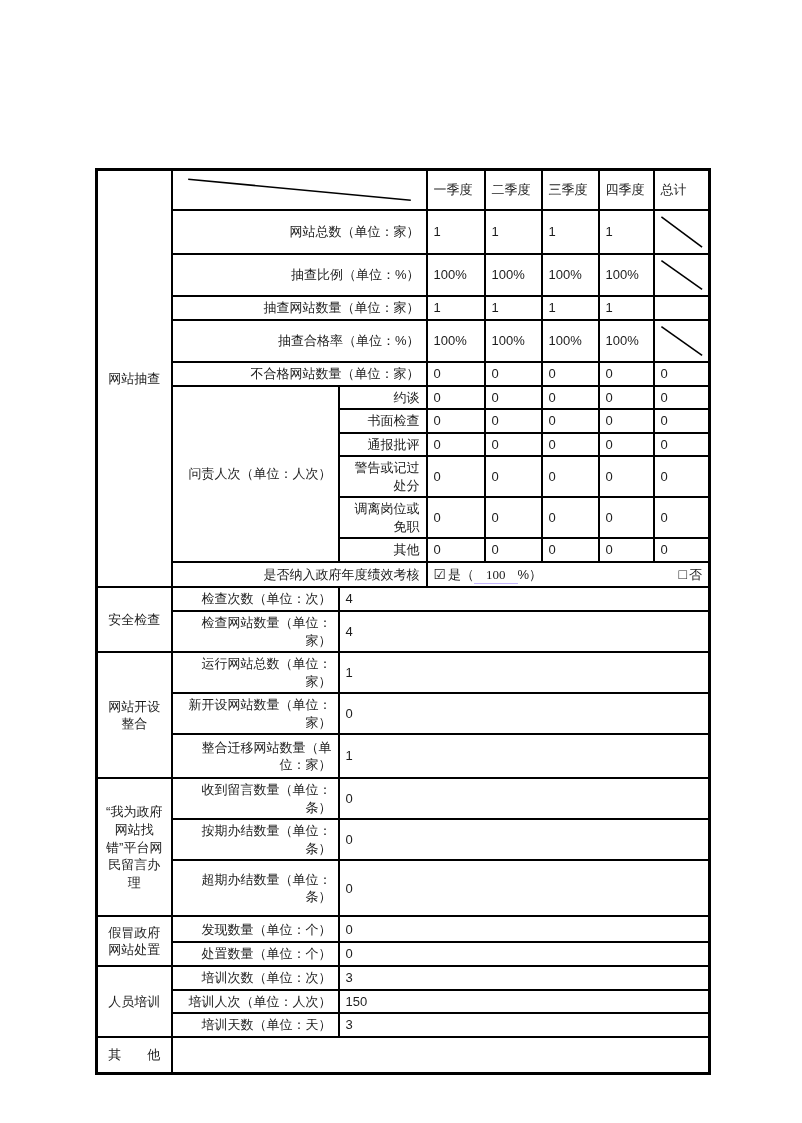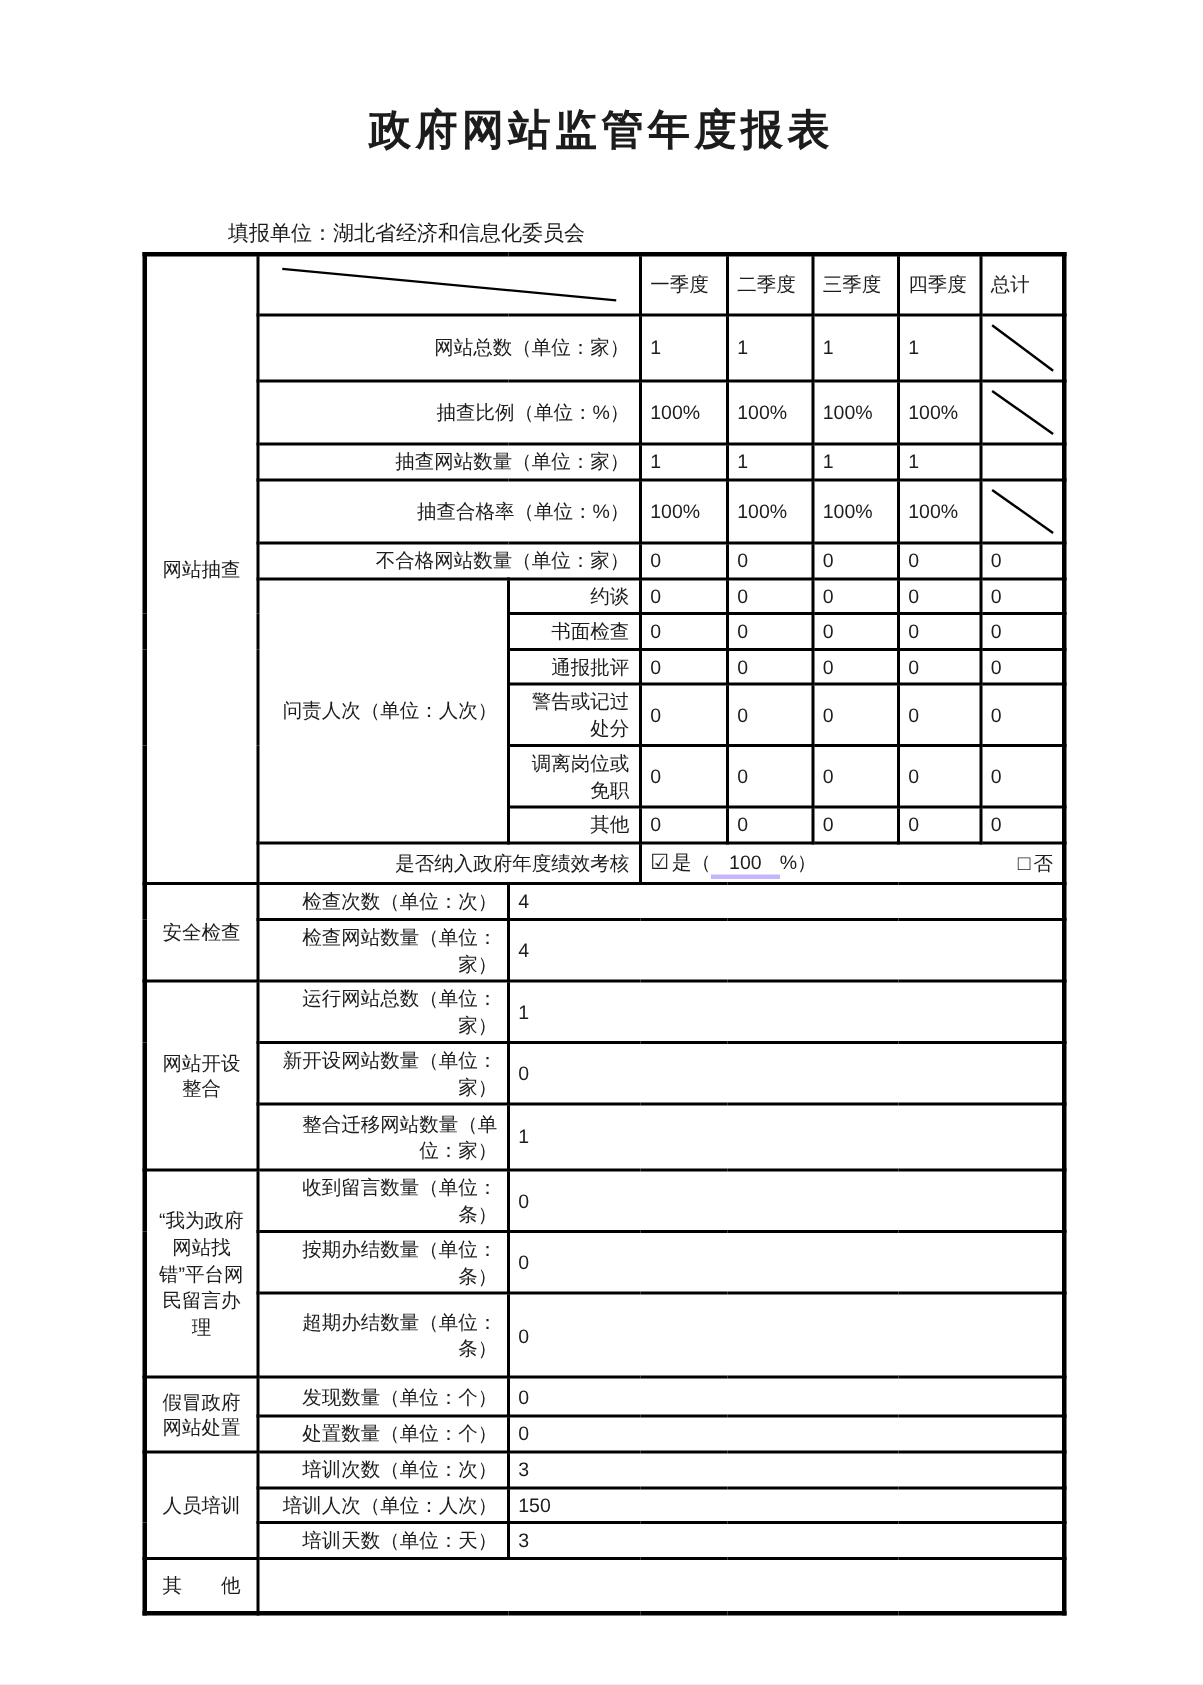--- a/index.html
+++ b/index.html
@@ -44,32 +44,30 @@
   td.hd { }
   td.grp { text-align: center; padding: 2px 4px; margin-left: 48px; }
   td.grp-left { text-align: center; padding: 2px 7px; }
   td.lbl { text-align: right; padding-left: 9px; }
   td.val { text-align: left; padding-left: 9px; }
   td.diag { position: relative; padding: 0; }
   td.diag svg { position: absolute; top: 0; left: 0; width: 100%; height: 100%; display: block; }
   td.diag line { stroke: #000; stroke-width: 1.6; vector-effect: non-scaling-stroke; }
   td.kpi-cell { padding: 0 26px; }
   .kpi-flex { display: flex; justify-content: space-between; align-items: center; }
-  .kpi-u { display: inline-block; border-bottom: 3px solid #c4b5fd; padding: 0 12px; }
+  .kpi-u { display: inline-block; border-bottom: 1px solid #c4b5fd; padding: 0 12px; font-family: Liberation Serif, serif; }
   .cbx { display: inline-block; margin-right: 2px; font-size: 14px; }
   .footer-line { position: absolute; font-size: 14px; }
   .footer-line span { position: absolute; top: 0; white-space: nowrap; }
 </style>
 </head>
 <body>
 
 <div class="page">
 
-  <div class="title">政府网站监管年度报表</div>
-  <div class="unit-line">填报单位：湖北省经济和信息化委员会</div>
 
   <table class="report">
     <colgroup>
       <col style="width:75px">
         <col style="width:167px">
         <col style="width:88px">
       <col style="width:58px">
         <col style="width:57px">
         <col style="width:57px">
       <col style="width:55px">

